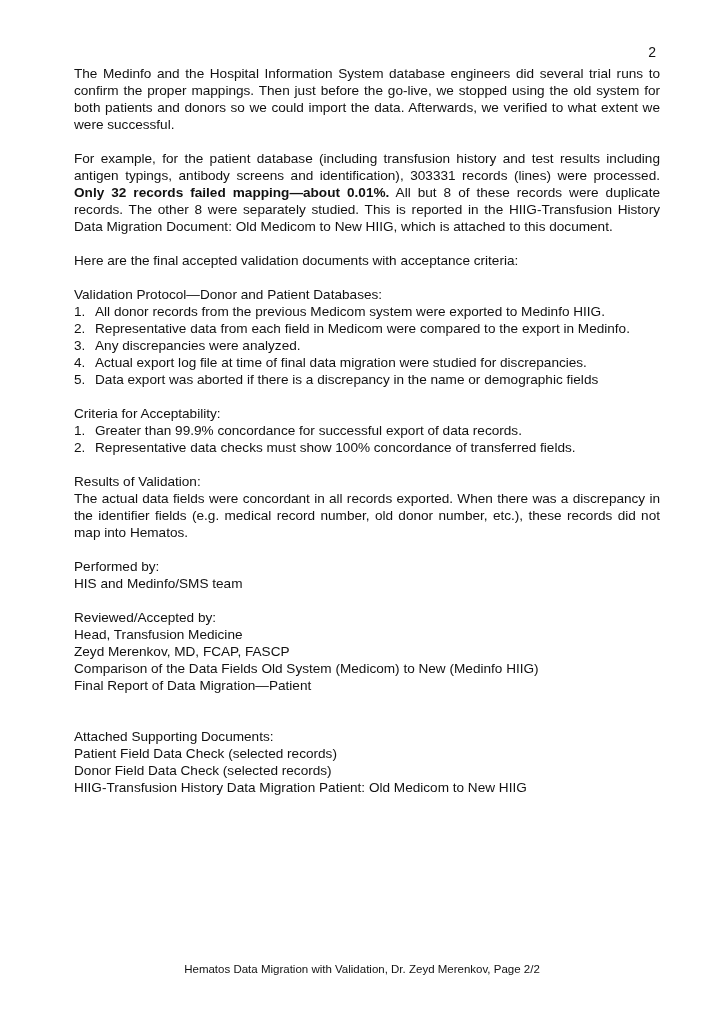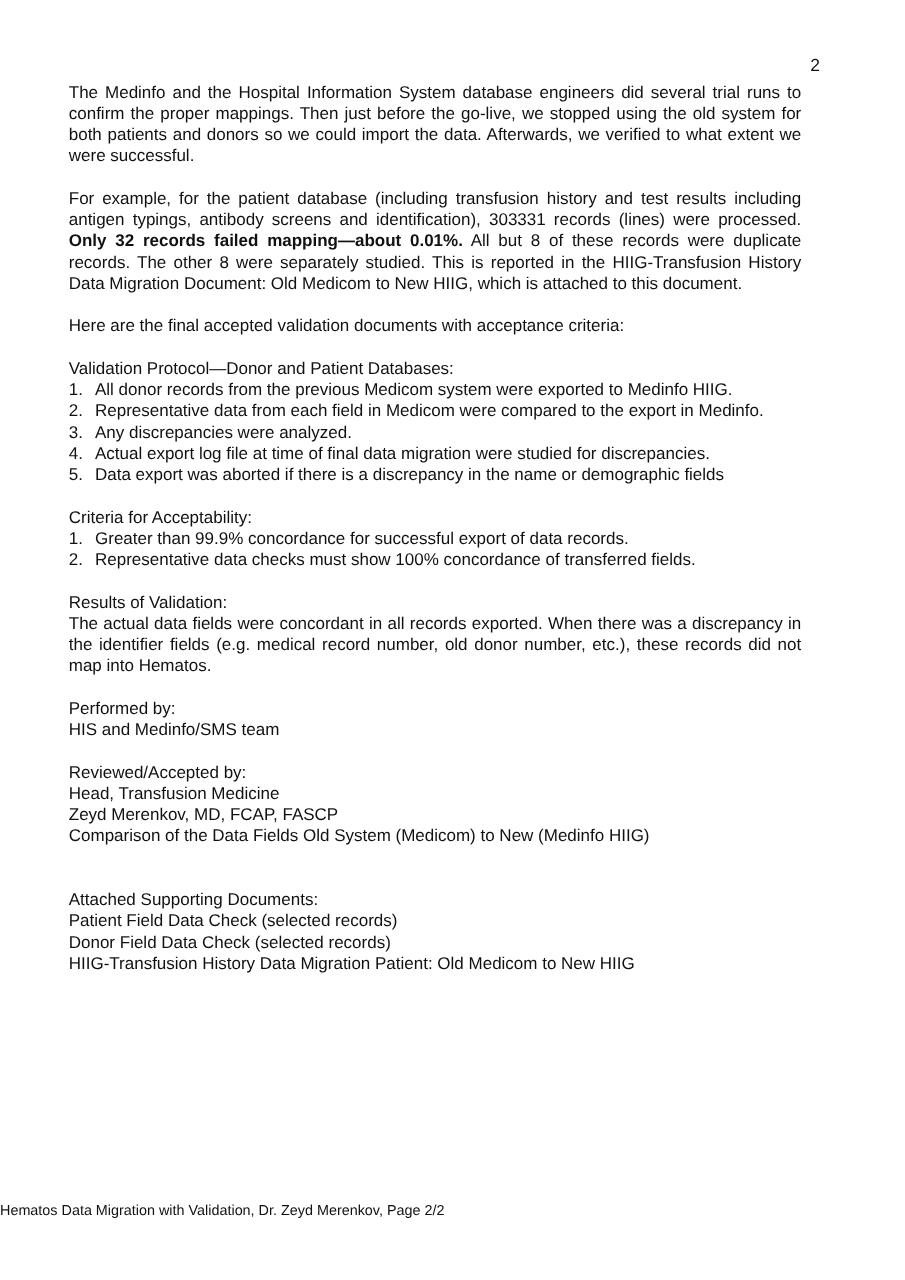--- a/index.html
+++ b/index.html
@@ -1,28 +1,28 @@
 <!DOCTYPE html>
 <html><head>
 <meta charset="utf-8">
 <style>
   html, body { margin: 0; padding: 0; background: #ffffff; }
   body { width: 724px; height: 1024px; position: relative; overflow: hidden;
          font-family: "Liberation Sans", sans-serif; color: #111111; }
-  .page { position: absolute; left: 55px; top: 0; width: 586px; font-size: 13.6px; line-height: 17px; }
+  .page { position: absolute; left: 74px; top: 0; width: 586px; font-size: 13.6px; line-height: 17px; }
   .page-number { position: absolute; right: 68px; top: 44px; font-size: 14px; }
   p { margin: 0; }
   .para { text-align: justify; }
   .gap { height: 17px; }
   .heading { font-weight: normal; }
   ol { margin: 0; padding: 0; list-style: none; }
   ol li { position: relative; padding-left: 21px; }
   ol li .num { position: absolute; left: 0; }
   .bold { font-weight: bold; }
-  .footer { position: absolute; left: 0; width: 724px; top: 963px; text-align: left; font-size: 11.5px; }
+  .footer { position: absolute; left: 0; width: 724px; top: 963px; text-align: center; font-size: 11.5px; }
 </style>
 </head>
 <body>
 
 <div class="page-number">2</div>
 
 <div class="page" style="top:65px;">
   <p class="para">The Medinfo and the Hospital Information System database engineers did several trial runs to confirm the proper mappings.  Then just before the go-live, we stopped using the old system for both patients and donors so we could import the data.  Afterwards, we verified to what extent we were successful.</p>
   <div class="gap"></div>
   <p class="para"><span>For example, for the patient database (including transfusion history and test results including antigen typings, antibody screens and identification), 303331 records (lines) were processed.  </span><span class="bold">Only 32 records failed mapping—about 0.01%.</span><span>  All but 8 of these records were duplicate records.  The other 8 were separately studied.  This is reported in the HIIG-Transfusion History Data Migration Document:  Old Medicom to New HIIG, which is attached to this document.</span></p>
@@ -52,20 +52,21 @@
   <div class="gap"></div>
 
   <p class="heading">Performed by:</p>
   <p>HIS and Medinfo/SMS team</p>
   <div class="gap"></div>
 
   <p class="heading">Reviewed/Accepted by:</p>
   <p>Head, Transfusion Medicine</p>
   <p>Zeyd Merenkov, MD, FCAP, FASCP</p>
   <p>Comparison of the Data Fields Old System (Medicom) to New (Medinfo HIIG)</p>
+  <p>Final Report of Data Migration—Patient</p>
   <div class="gap"></div>
   <div class="gap"></div>
 
   <p class="heading">Attached Supporting Documents:</p>
   <p>Patient Field Data Check (selected records)</p>
   <p>Donor Field Data Check (selected records)</p>
   <p>HIIG-Transfusion History Data Migration Patient:  Old Medicom to New HIIG</p>
 </div>
 
 <div class="footer">Hematos Data Migration with Validation, Dr. Zeyd Merenkov, Page 2/2</div>

